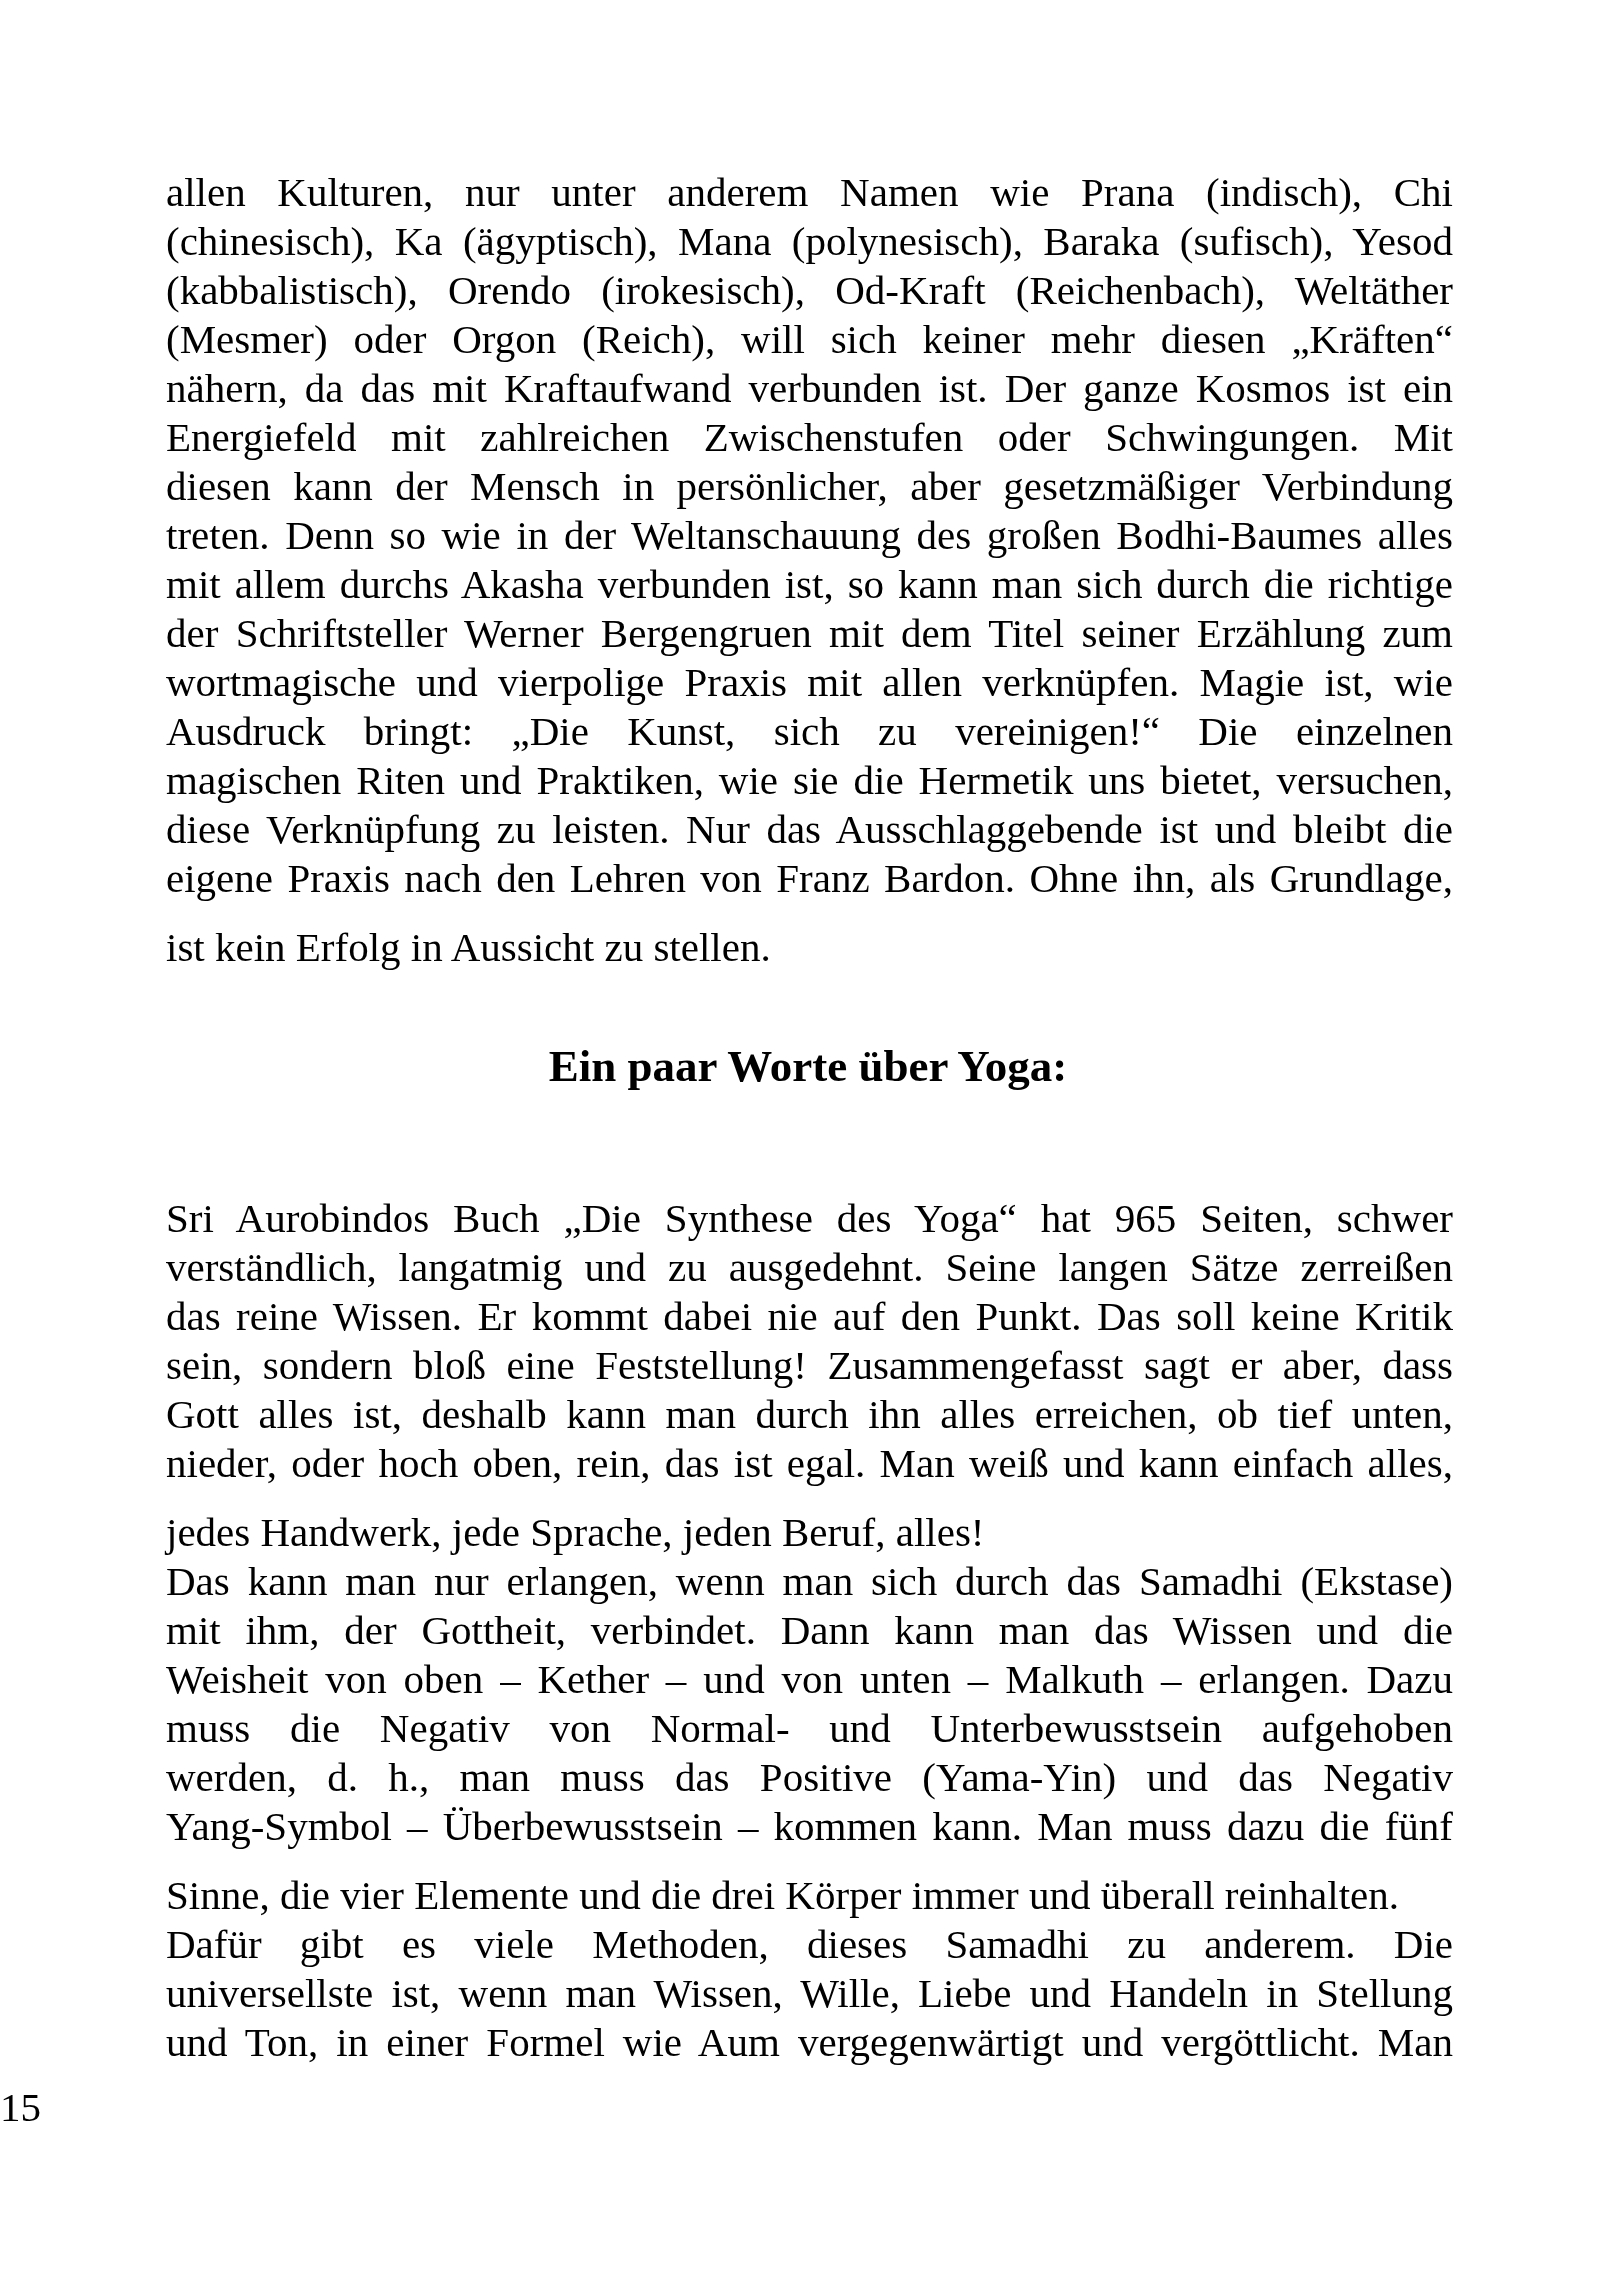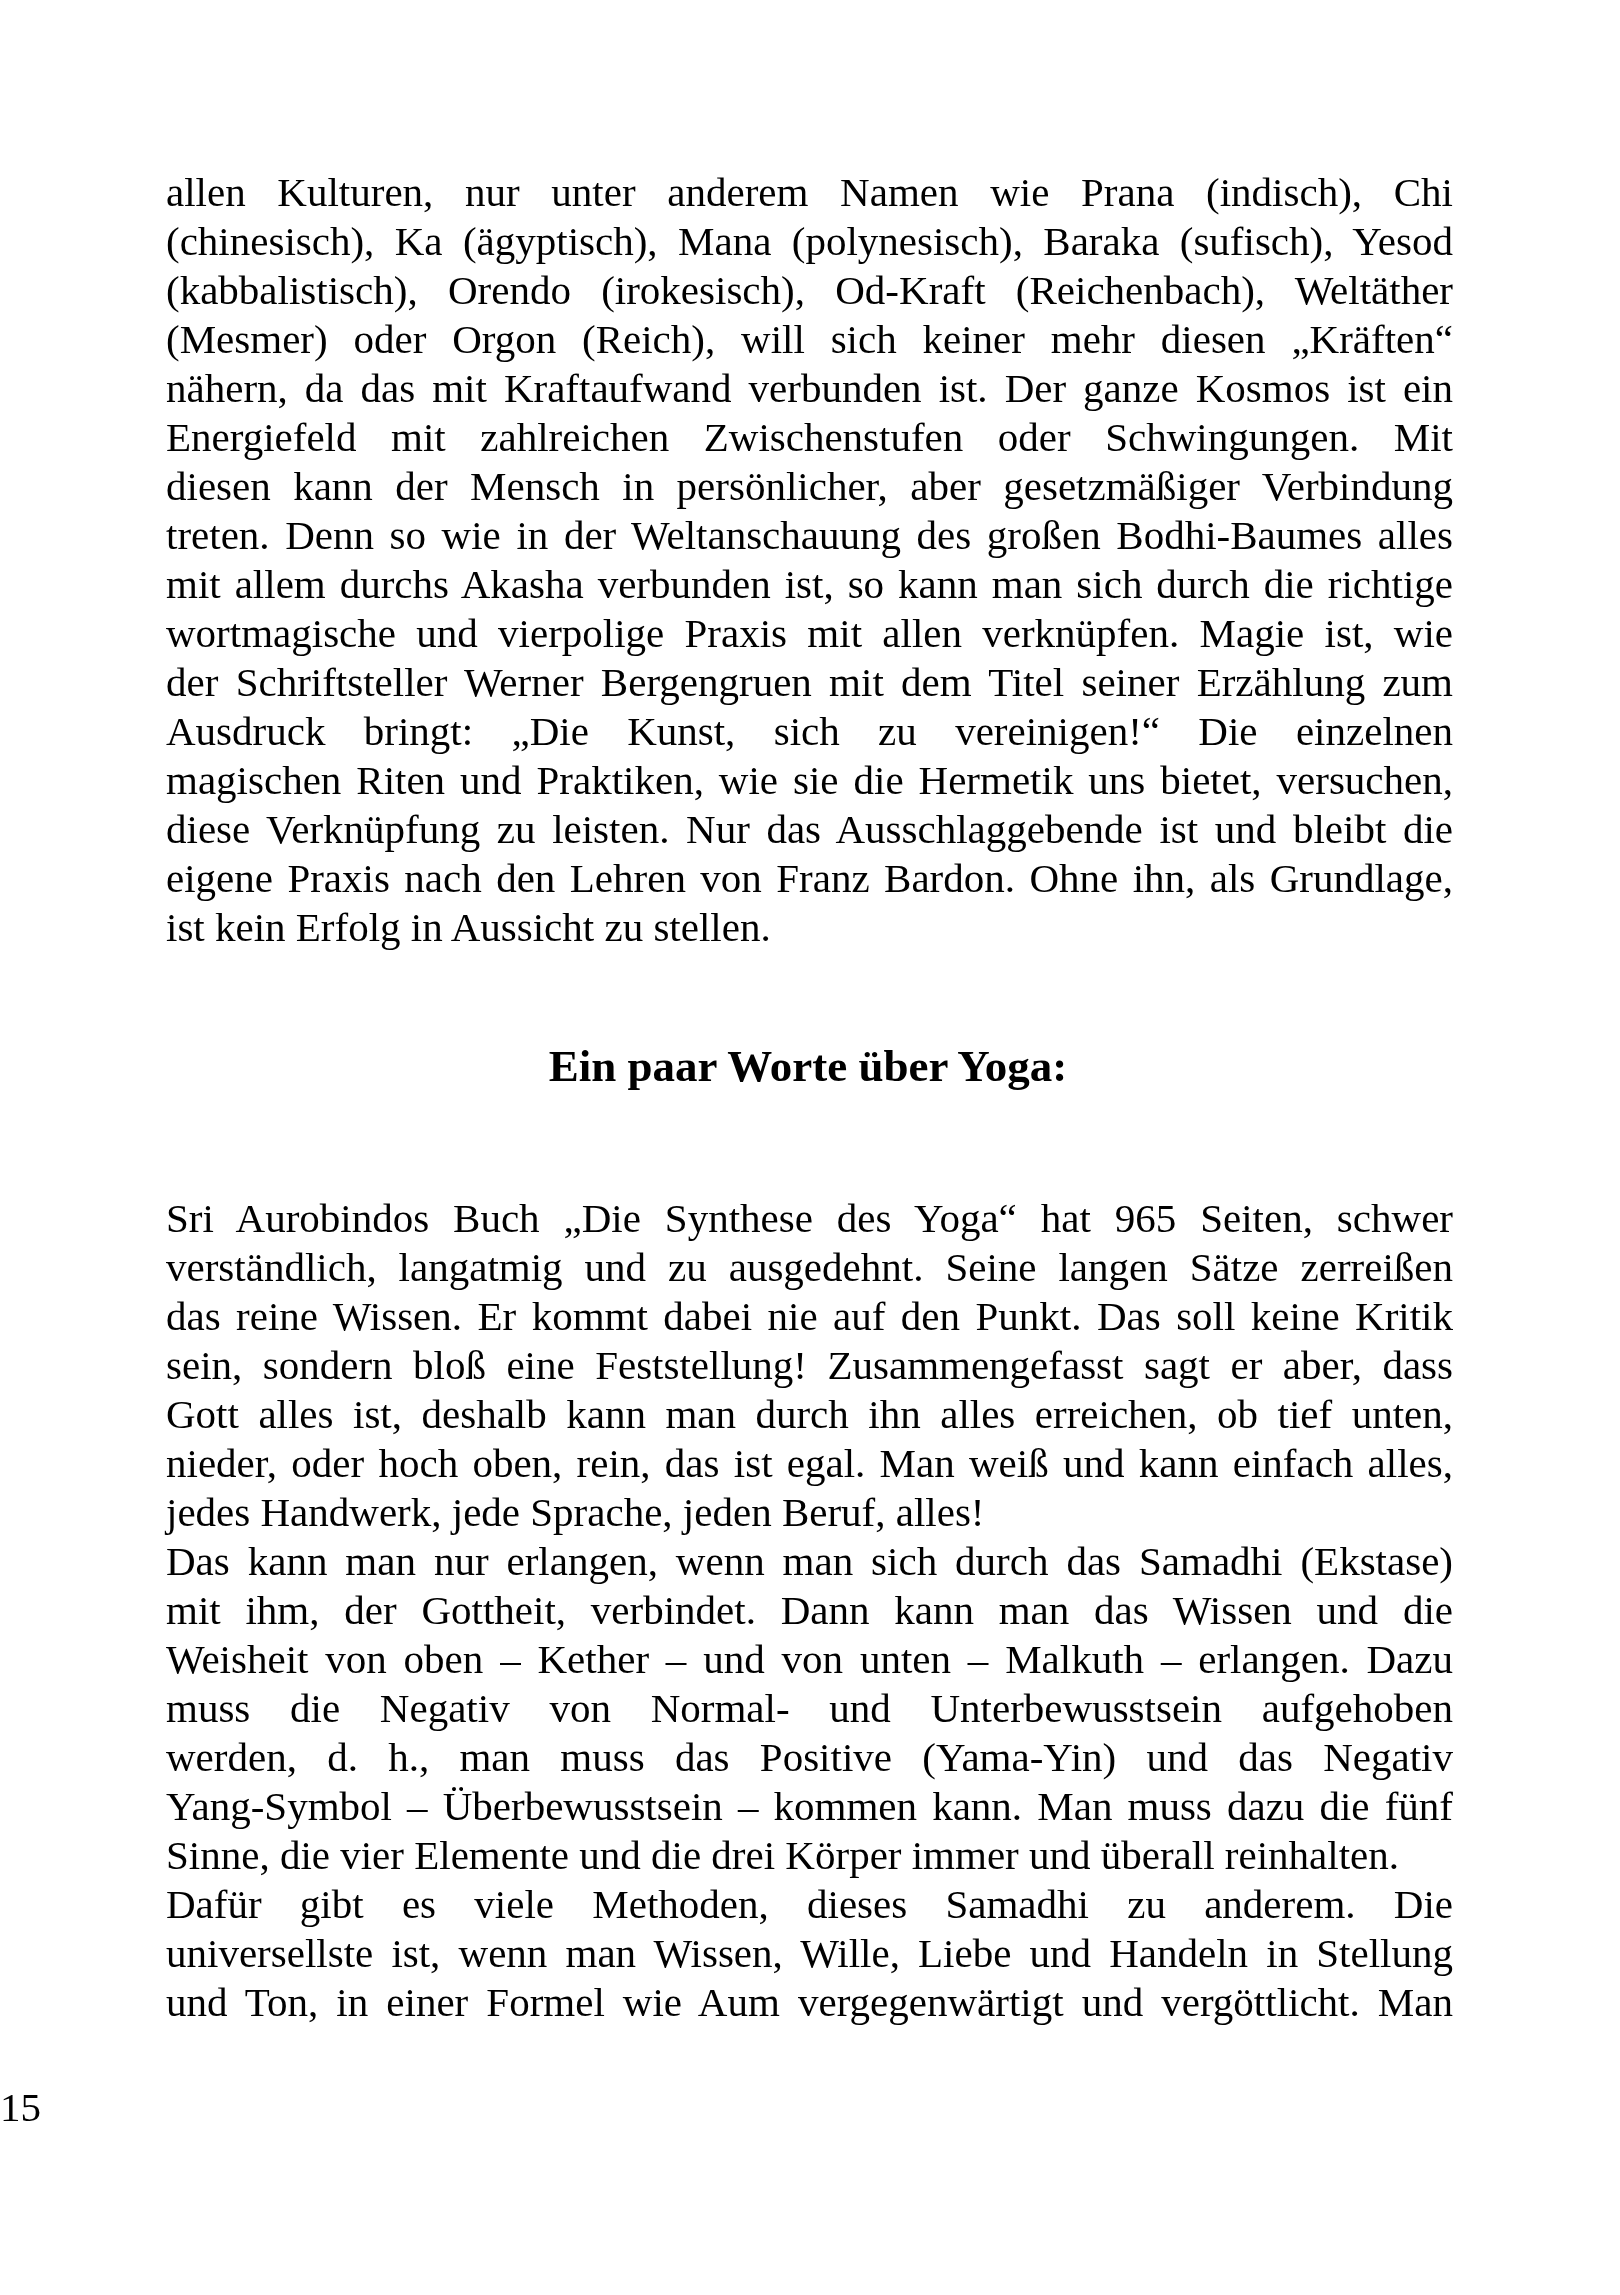--- a/index.html
+++ b/index.html
@@ -31,20 +31,21 @@
   }
   .line {
     display: block;
     height: 49px;
     white-space: nowrap;
     text-align: justify;
     text-align-last: justify;
   }
   .line.last {
     text-align-last: left;
+    margin-top: 20px;
   }
   .block-1 { top: 168px; }
   .heading {
     position: absolute;
     left: 0;
     width: 1616px;
     top: 1042px;
     text-align: center;
     font-weight: bold;
     font-size: 45px;
@@ -70,22 +71,22 @@
   <div class="text-block block-1">
     <span class="line">allen Kulturen, nur unter anderem Namen wie Prana (indisch), Chi</span>
     <span class="line">(chinesisch), Ka (ägyptisch), Mana (polynesisch), Baraka (sufisch), Yesod</span>
     <span class="line">(kabbalistisch), Orendo (irokesisch), Od-Kraft (Reichenbach), Weltäther</span>
     <span class="line">(Mesmer) oder Orgon (Reich), will sich keiner mehr diesen „Kräften“</span>
     <span class="line">nähern, da das mit Kraftaufwand verbunden ist. Der ganze Kosmos ist ein</span>
     <span class="line">Energiefeld mit zahlreichen Zwischenstufen oder Schwingungen. Mit</span>
     <span class="line">diesen kann der Mensch in persönlicher, aber gesetzmäßiger Verbindung</span>
     <span class="line">treten. Denn so wie in der Weltanschauung des großen Bodhi-Baumes alles</span>
     <span class="line">mit allem durchs Akasha verbunden ist, so kann man sich durch die richtige</span>
+    <span class="line">der Schriftsteller Werner Bergengruen mit dem Titel seiner Erzählung zum</span>
     <span class="line">wortmagische und vierpolige Praxis mit allen verknüpfen. Magie ist, wie</span>
-    <span class="line">der Schriftsteller Werner Bergengruen mit dem Titel seiner Erzählung zum</span>
     <span class="line">Ausdruck bringt: „Die Kunst, sich zu vereinigen!“ Die einzelnen</span>
     <span class="line">magischen Riten und Praktiken, wie sie die Hermetik uns bietet, versuchen,</span>
     <span class="line">diese Verknüpfung zu leisten. Nur das Ausschlaggebende ist und bleibt die</span>
     <span class="line">eigene Praxis nach den Lehren von Franz Bardon. Ohne ihn, als Grundlage,</span>
     <span class="line last">ist kein Erfolg in Aussicht zu stellen.</span>
   </div>
 
   <h2 class="heading">Ein paar Worte über Yoga:</h2>
 
   <div class="text-block block-2">

